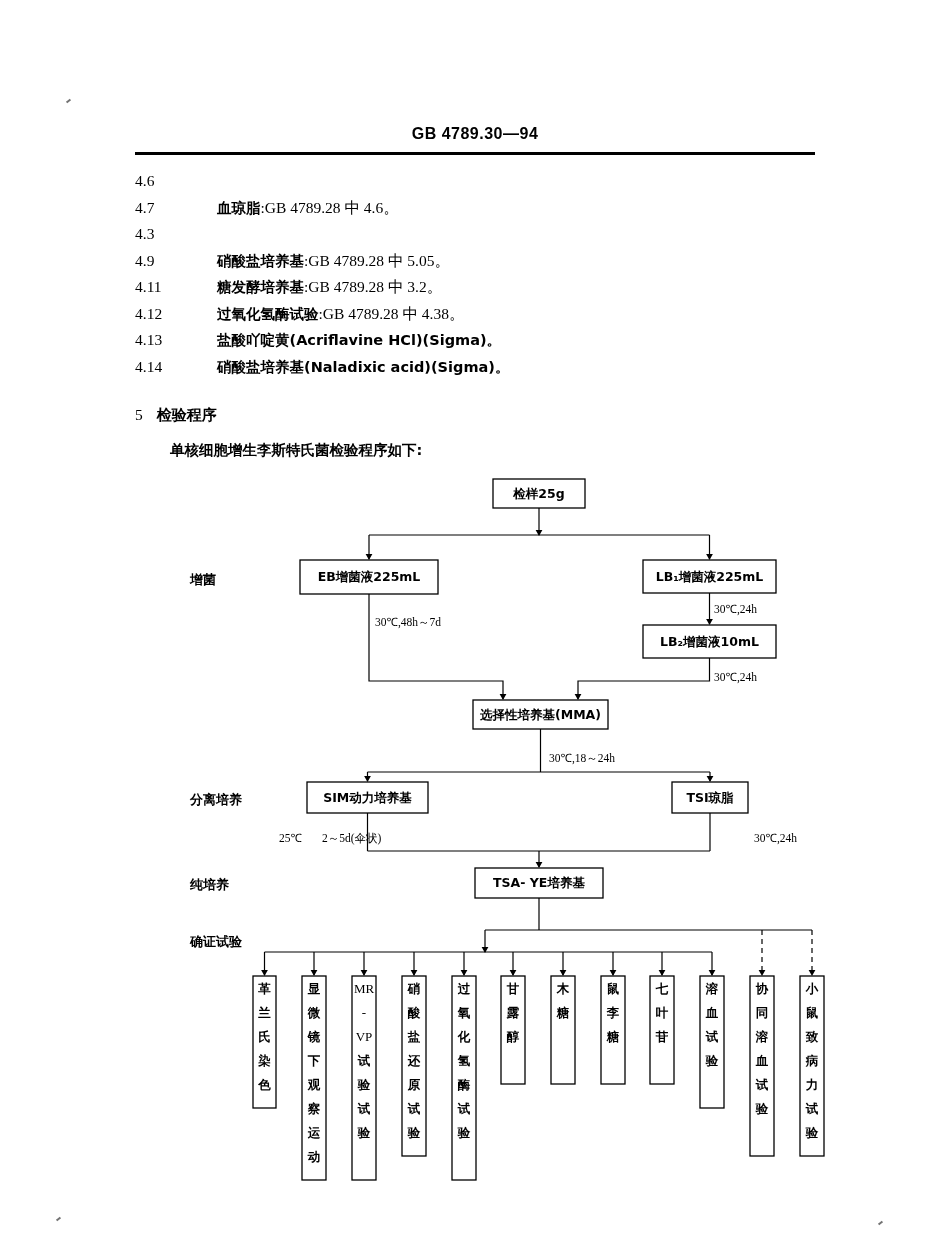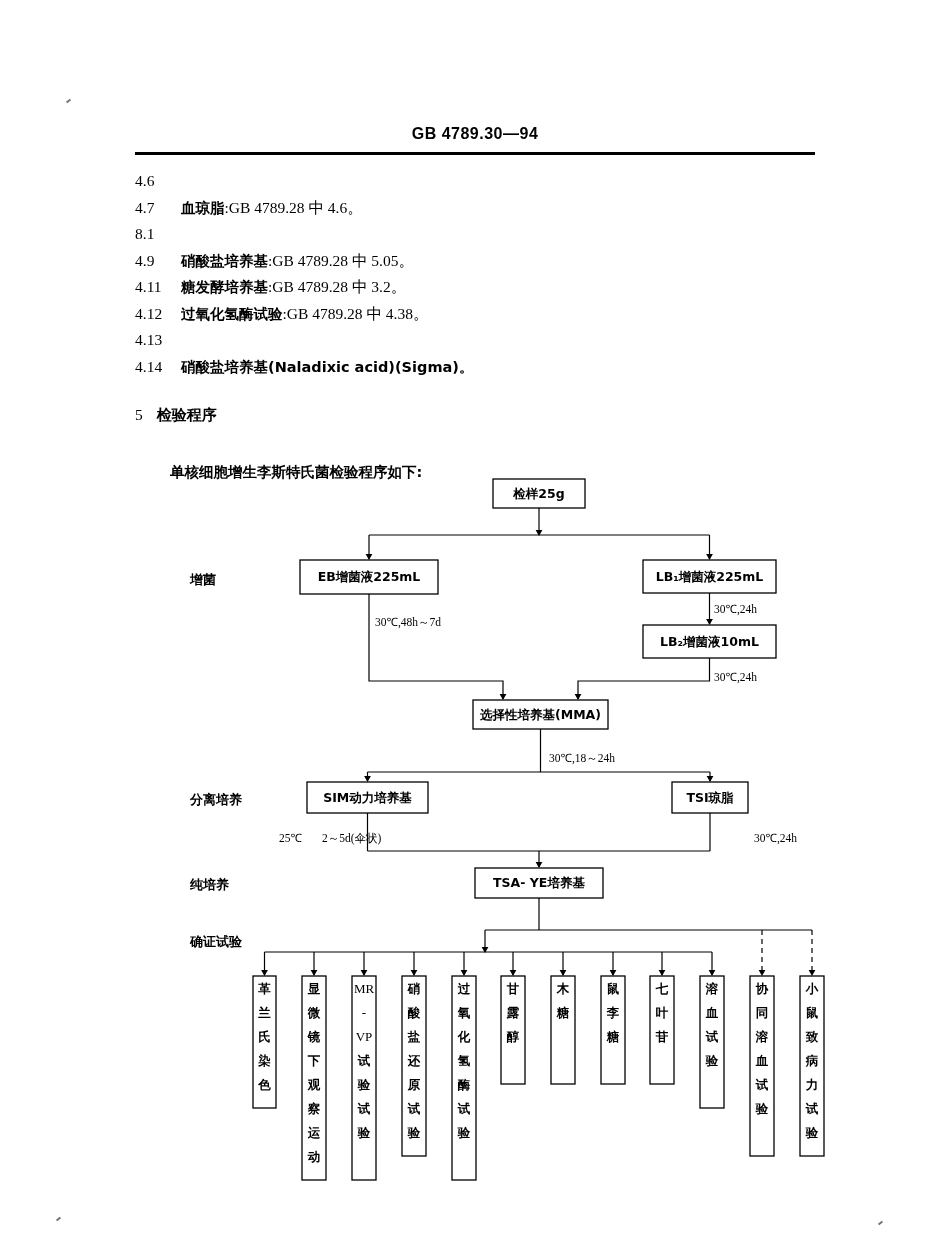--- a/index.html
+++ b/index.html
@@ -26,38 +26,39 @@
     position:absolute;left:135px;top:152px;width:680px;height:2.5px;
     background:#000;
   }
 
   
   .clauses{position:absolute;left:135px;top:168px;width:700px;}
   .clause{
     display:flex;align-items:flex-start;
     font-size:15.5px;line-height:26.5px;
     white-space:nowrap;
+    gap:36px;
   }
   .clause .num{
     font-family:"Liberation Serif",serif;
     min-width:46px;font-weight:normal;
   }
   .clause .body{font-family:"Liberation Serif",serif;}
   .cjk{font-family:"DejaVu Sans","Liberation Sans",sans-serif;font-weight:bold;font-size:14.5px;}
   .lat{font-family:"Liberation Serif",serif;font-size:15.5px;}
 
   
   .sec-head{
     position:absolute;left:135px;top:406px;
     font-family:"DejaVu Sans","Liberation Sans",sans-serif;
     font-weight:bold;font-size:15px;
   }
   .sec-head .sn{margin-right:14px;font-family:"Liberation Serif",serif;font-weight:normal;font-size:15.5px;}
   .sec-intro{
-    position:absolute;left:170px;top:463px;
+    position:absolute;left:170px;top:441px;
     font-family:"DejaVu Sans","Liberation Sans",sans-serif;
     font-size:14.5px;font-weight:bold;
   }
 
   
   #flow{position:absolute;left:0;top:0;width:950px;height:1255px;}
   .fc-box{
     fill:#ffffff;stroke:#000000;stroke-width:1.3;
   }
   .fc-line{stroke:#000000;stroke-width:1.2;fill:none;}
@@ -101,36 +102,37 @@
 
   <div class="clauses">
       <div class="clause">
         <span class="num">4.6</span>
       </div>
       <div class="clause">
         <span class="num">4.7</span>
         <span class="body"><span class="cjk">血琼脂</span><span class="lat">:GB 4789.28 中 4.6。</span></span>
       </div>
       <div class="clause">
-        <span class="num">8.1</span>
+        <span class="num">4.3</span>
       </div>
       <div class="clause">
         <span class="num">4.9</span>
         <span class="body"><span class="cjk">硝酸盐培养基</span><span class="lat">:GB 4789.28 中 5.05。</span></span>
       </div>
       <div class="clause">
         <span class="num">4.11</span>
         <span class="body"><span class="cjk">糖发酵培养基</span><span class="lat">:GB 4789.28 中 3.2。</span></span>
       </div>
       <div class="clause">
         <span class="num">4.12</span>
         <span class="body"><span class="cjk">过氧化氢酶试验</span><span class="lat">:GB 4789.28 中 4.38。</span></span>
       </div>
       <div class="clause">
         <span class="num">4.13</span>
+        <span class="body"><span class="cjk">盐酸吖啶黄(Acriflavine HCl)(Sigma)。</span><span class="lat"></span></span>
       </div>
       <div class="clause">
         <span class="num">4.14</span>
         <span class="body"><span class="cjk">硝酸盐培养基(Naladixic acid)(Sigma)。</span><span class="lat"></span></span>
       </div>
     </div>
 
   <div class="sec-head">
     <span class="sn">5</span><span>检验程序</span>
   </div>

